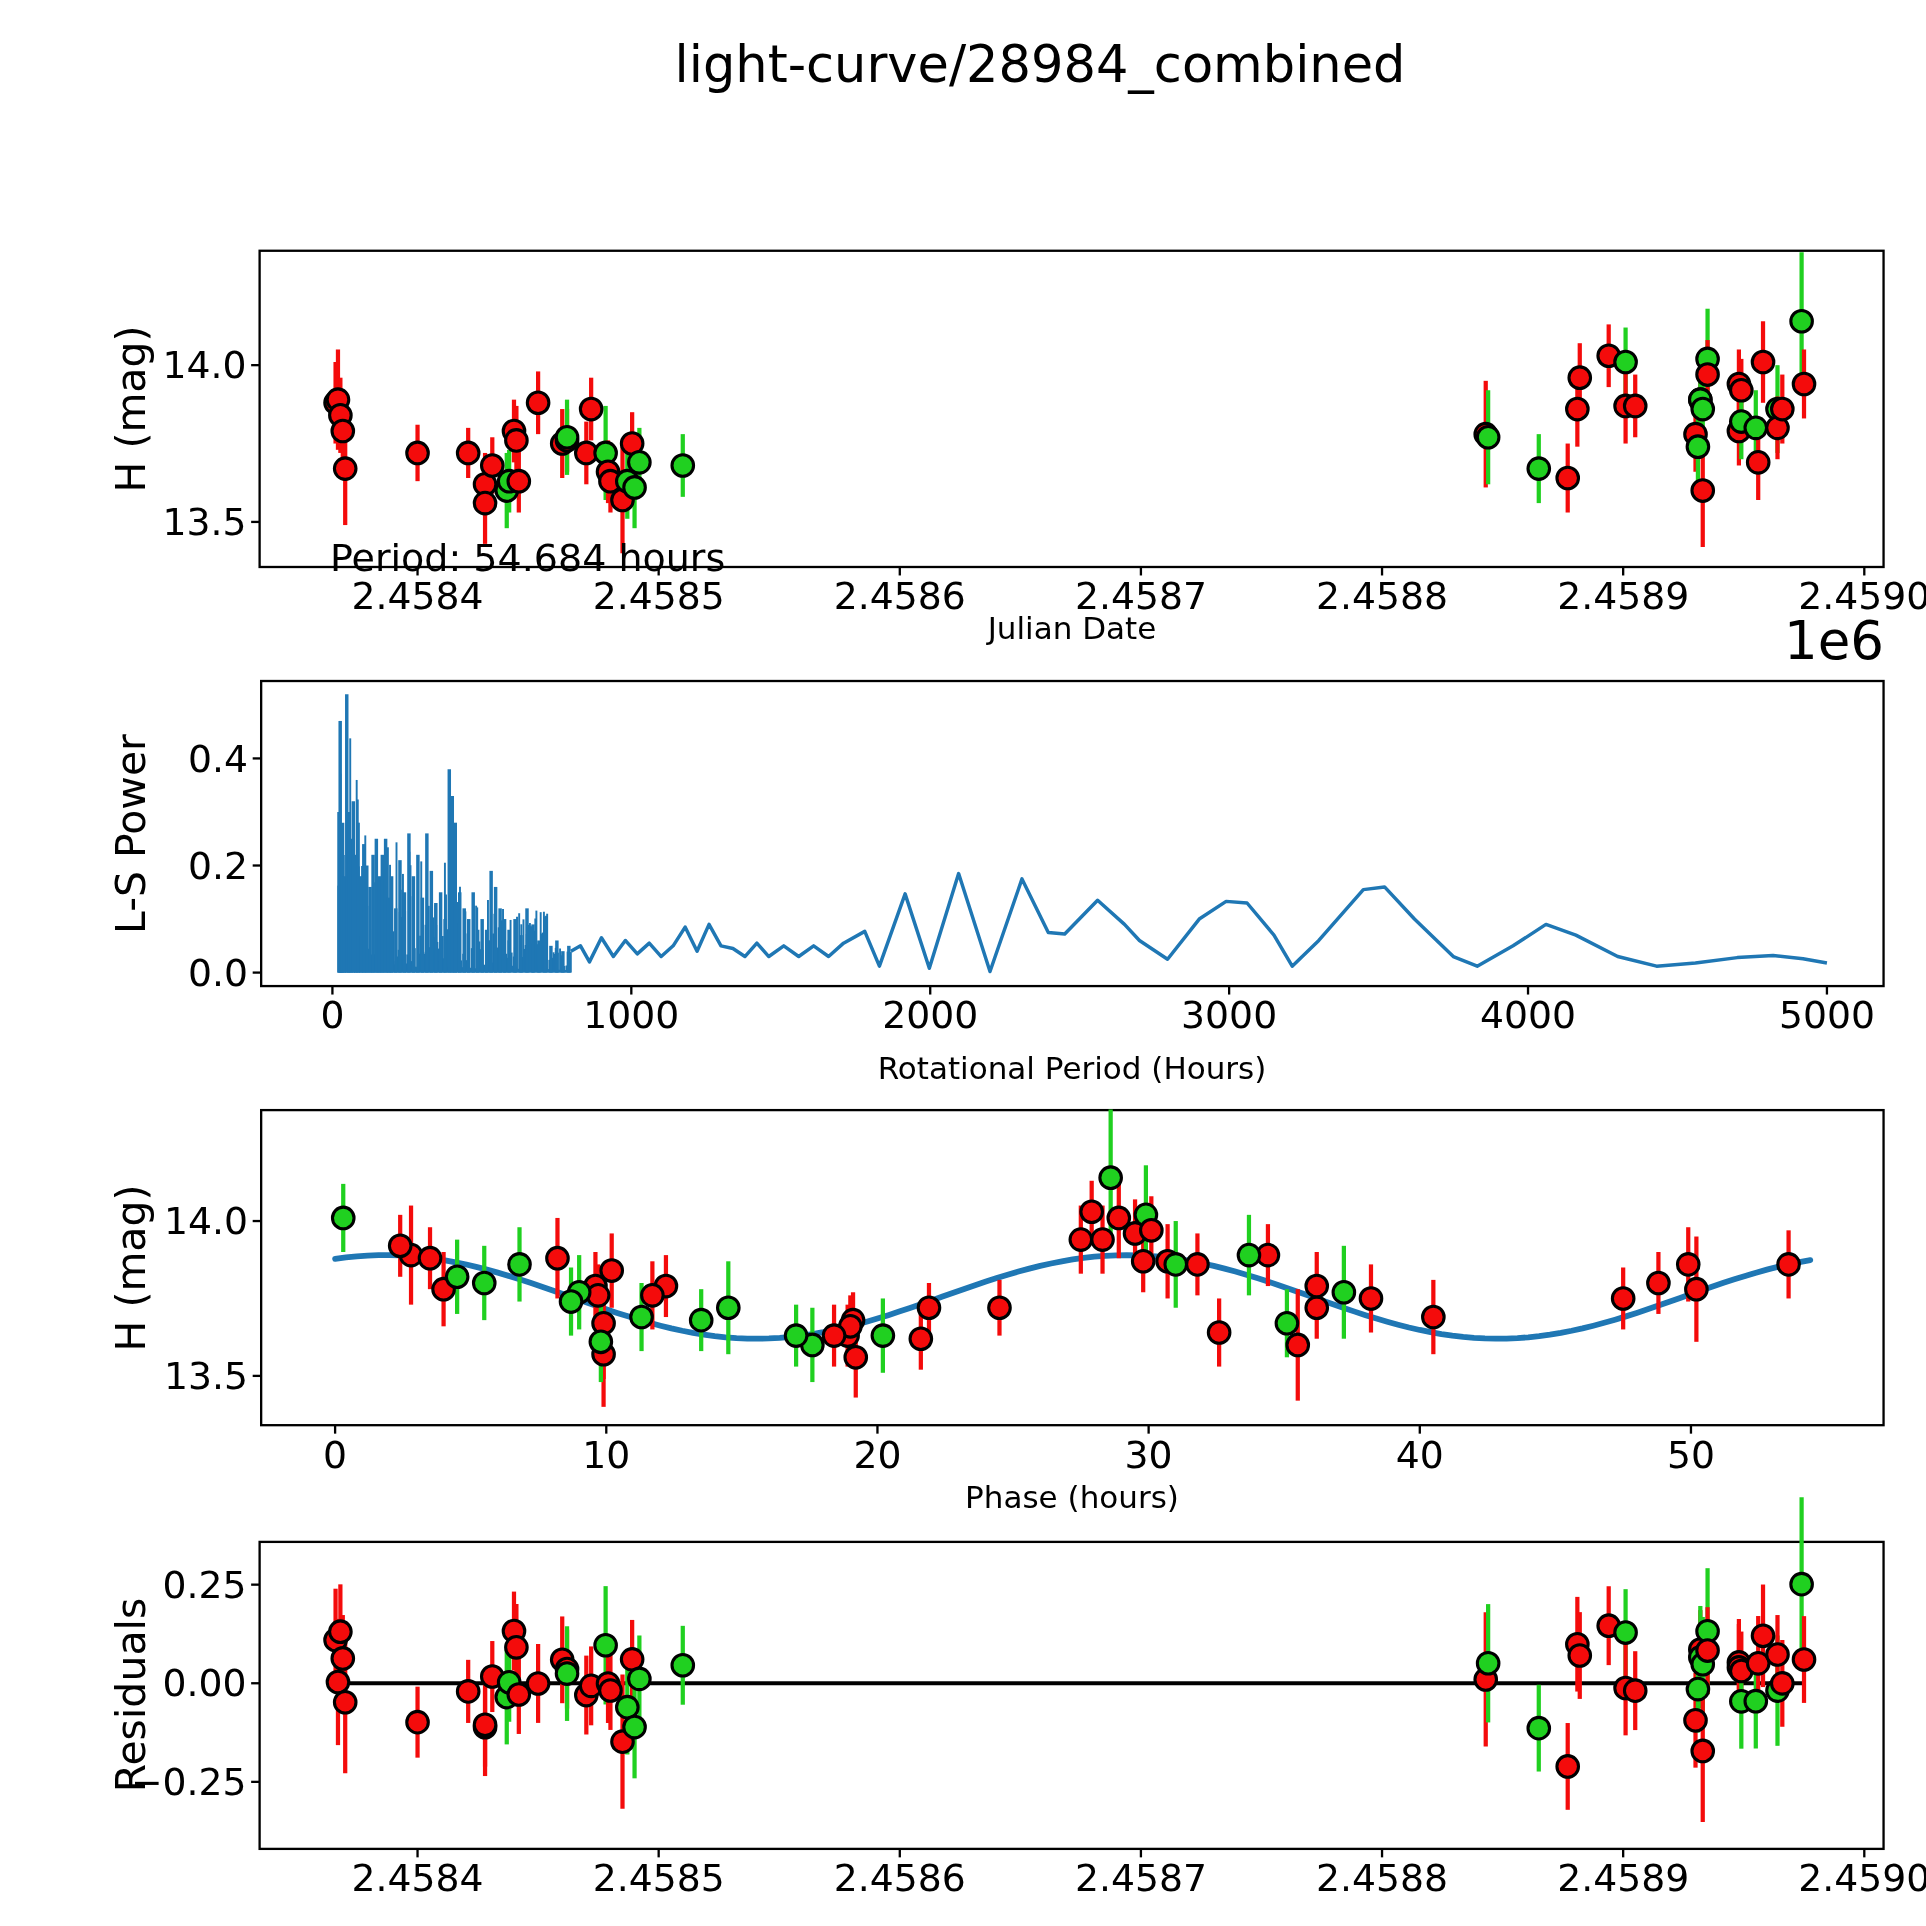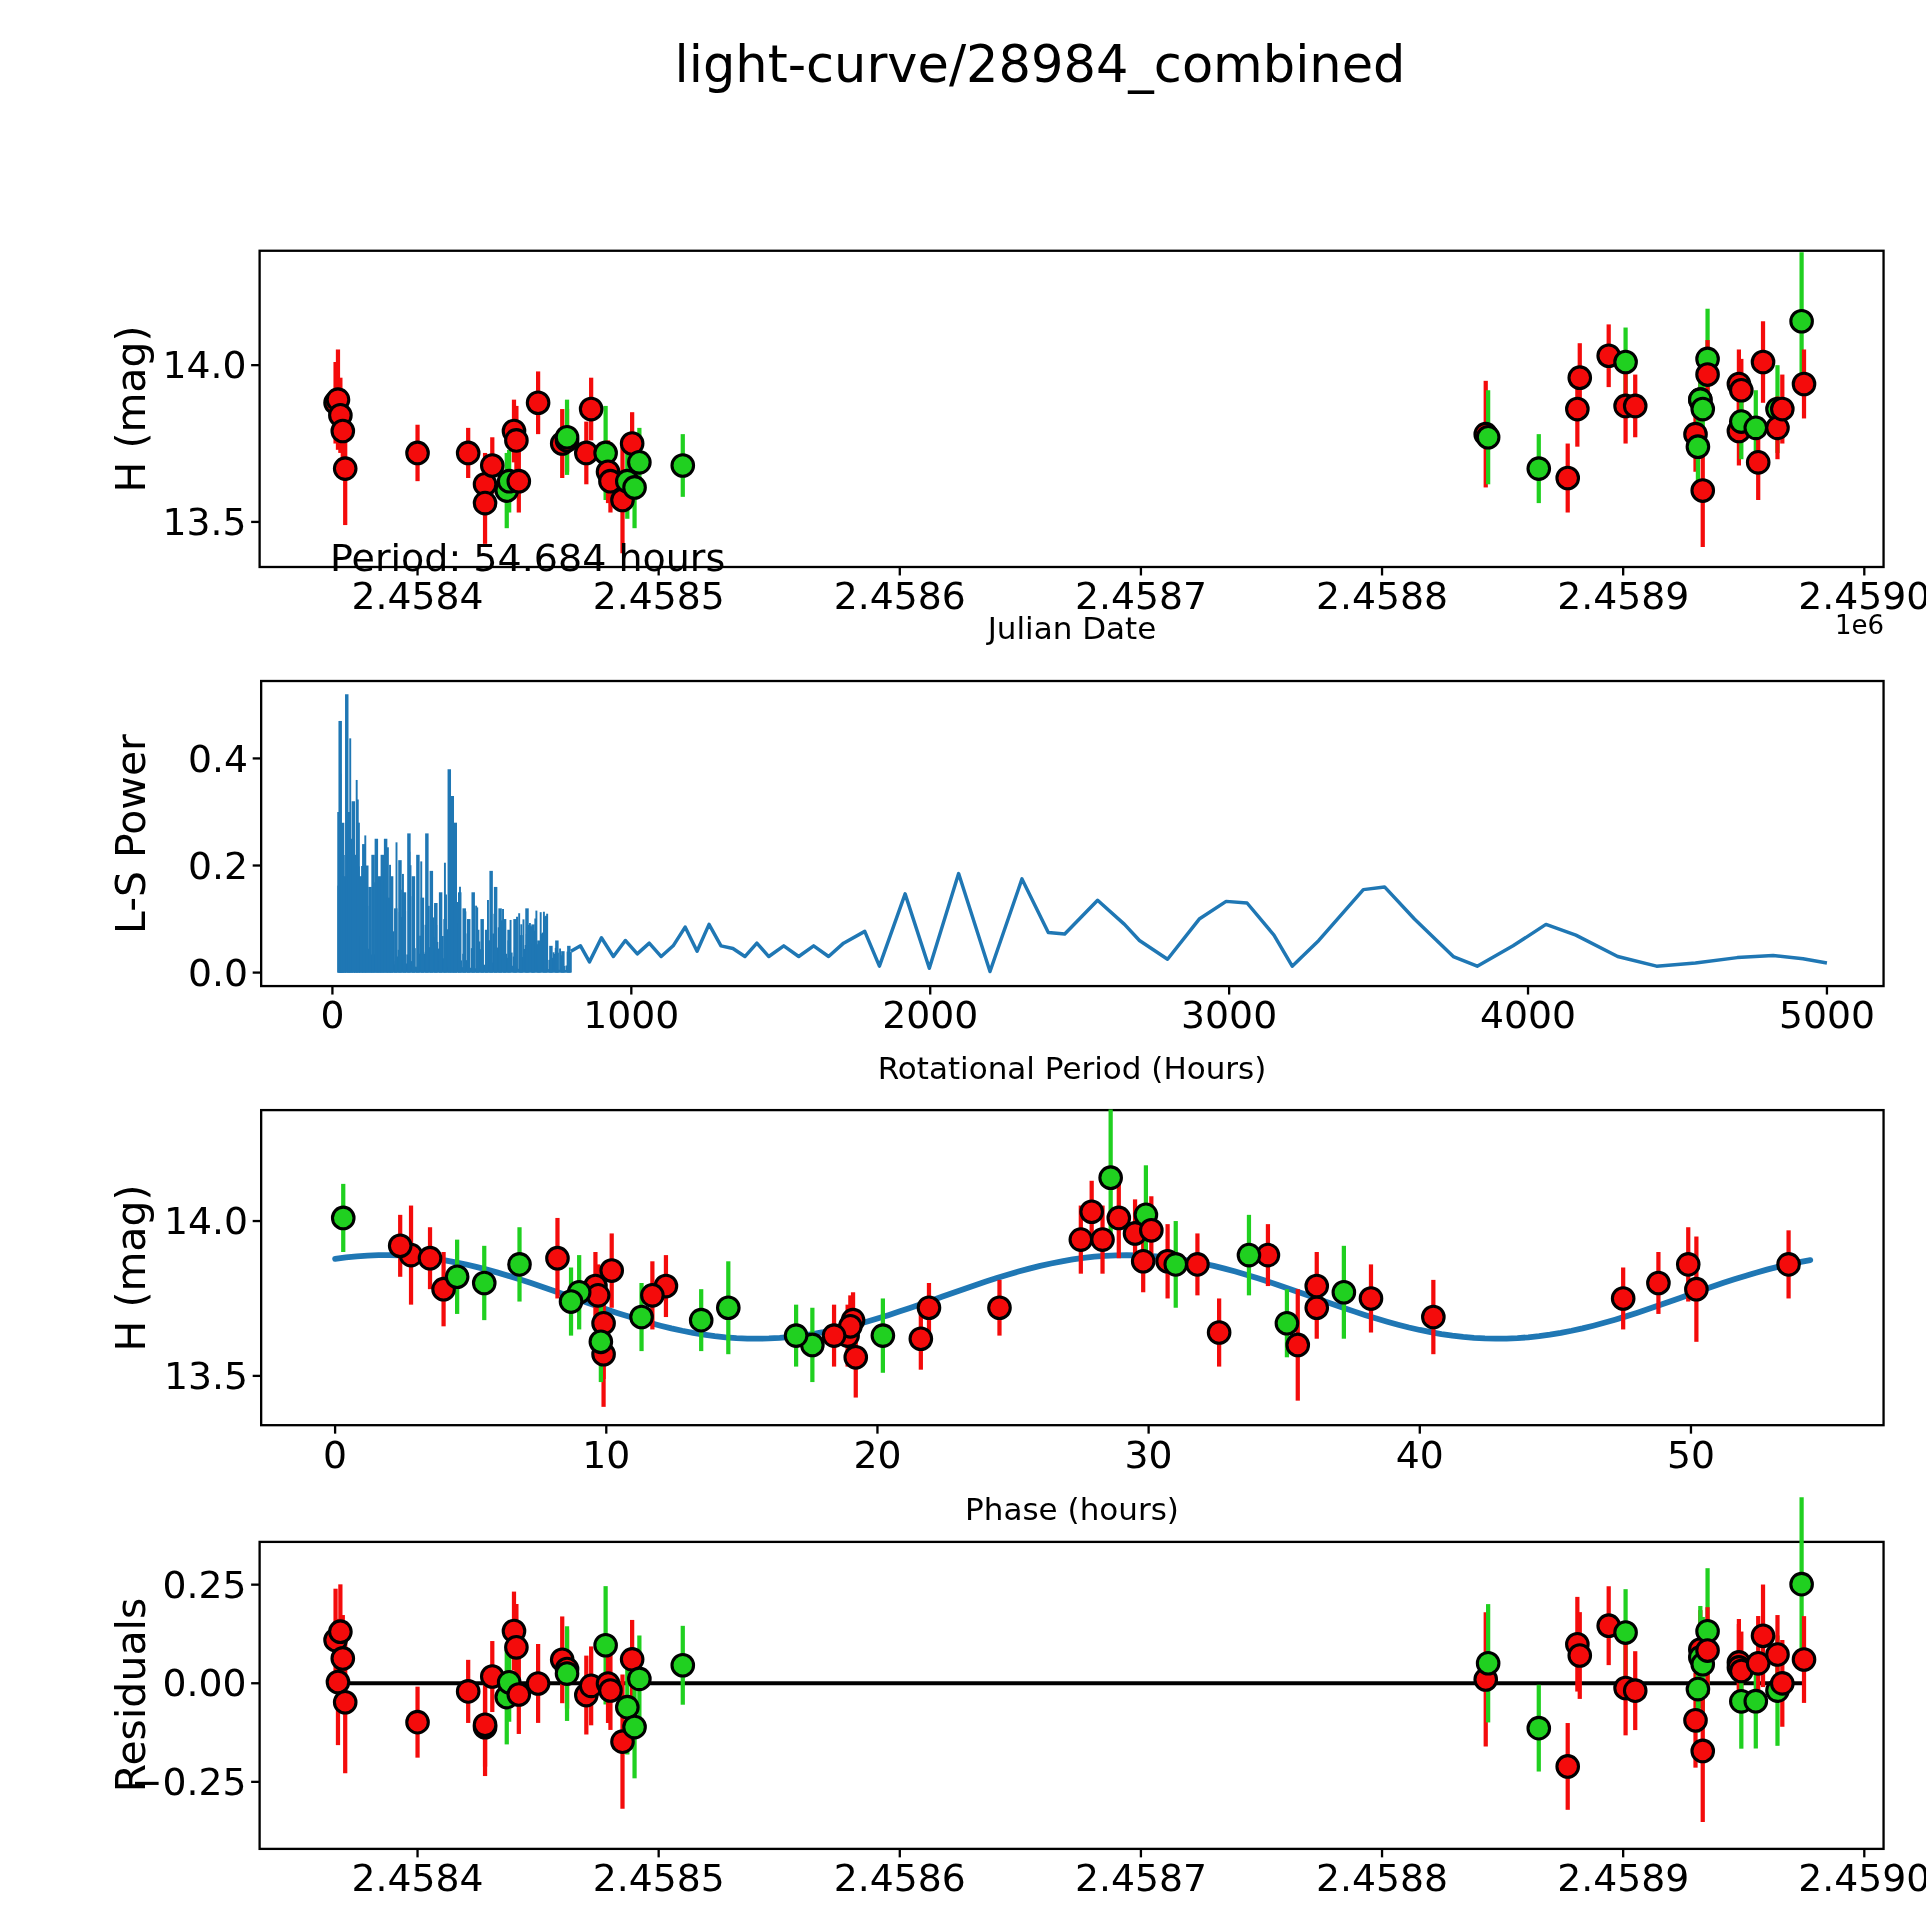--- a/index.html
+++ b/index.html
@@ -2,21 +2,21 @@
 <html style="font-size:6.2px"><head>
 <meta charset="utf-8">
 <style>
   html,body{margin:0;padding:0;background:#ffffff;}
   body{width:2080px;height:2080px;position:relative;font-family:"DejaVu Sans",sans-serif;color:#000;}
   .fig{position:absolute;left:0;top:0;width:2080px;height:2080px;}
   svg{position:absolute;left:0;top:0;}
   .title{position:absolute;left:0;top:35px;width:2080px;text-align:center;font-size:51px;white-space:nowrap;}
   .ylab{position:absolute;font-size:41px;white-space:nowrap;transform:translate(-50%,-50%) rotate(-90deg);}
   .xlab{position:absolute;font-size:31px;white-space:nowrap;transform:translateX(-50%);}
-  .offs{position:absolute;font-size:26px;white-space:nowrap;transform:translateX(-100%);}
+  .offs{position:absolute;font-size:53px;white-space:nowrap;transform:translateX(-100%);}
   .annot{position:absolute;font-size:38px;white-space:nowrap;}
 </style>
 </head>
 <body>
 
 <div class="fig">
   <svg id="chart-svg" width="2080" height="2080" viewBox="0 0 5400 5400">
       <g>
         <rect x="674" y="651" width="4216" height="821" fill="none" stroke="#000000" stroke-width="6"></rect>
         <line x1="1084" y1="1472" x2="1084" y2="1494" stroke="#000000" stroke-width="6"></line>
@@ -758,19 +758,19 @@
 
   <div class="title">light-curve/28984_combined</div>
 
   <div class="ylab" style="left:131px;top:409px;">H (mag)</div>
   <div class="ylab" style="left:131px;top:834px;">L-S Power</div>
   <div class="ylab" style="left:131px;top:1268px;">H (mag)</div>
   <div class="ylab" style="left:131px;top:1695px;">Residuals</div>
 
   <div class="xlab" style="left:1072px;top:610px;">Julian Date</div>
   <div class="xlab" style="left:1072px;top:1050px;">Rotational Period (Hours)</div>
-  <div class="xlab" style="left:1072px;top:1479px;margin-top:12px;">Phase (hours)</div>
+  <div class="xlab" style="left:1072px;top:1479px;">Phase (hours)</div>
 
   <div class="offs" style="left:1884px;top:610px;">1e6</div>
 
   <div class="annot" style="left:330px;top:536px;">Period: 54.684 hours</div>
 </div>
 
 
 </body></html>

